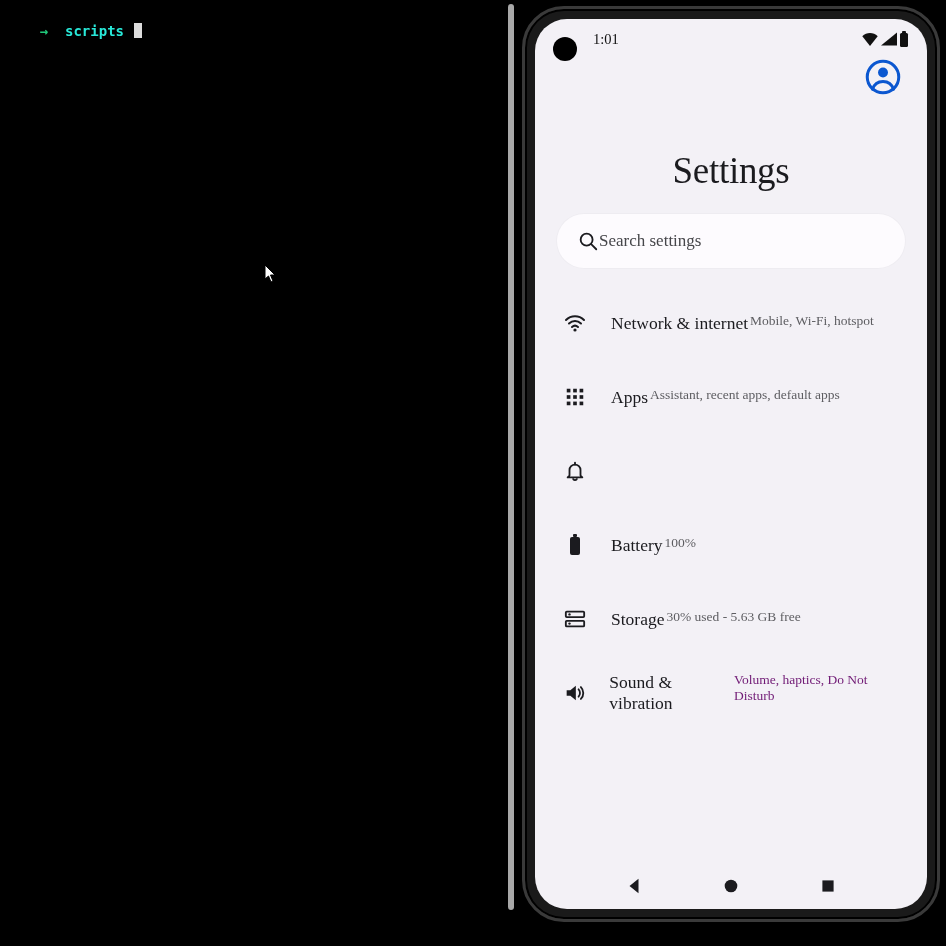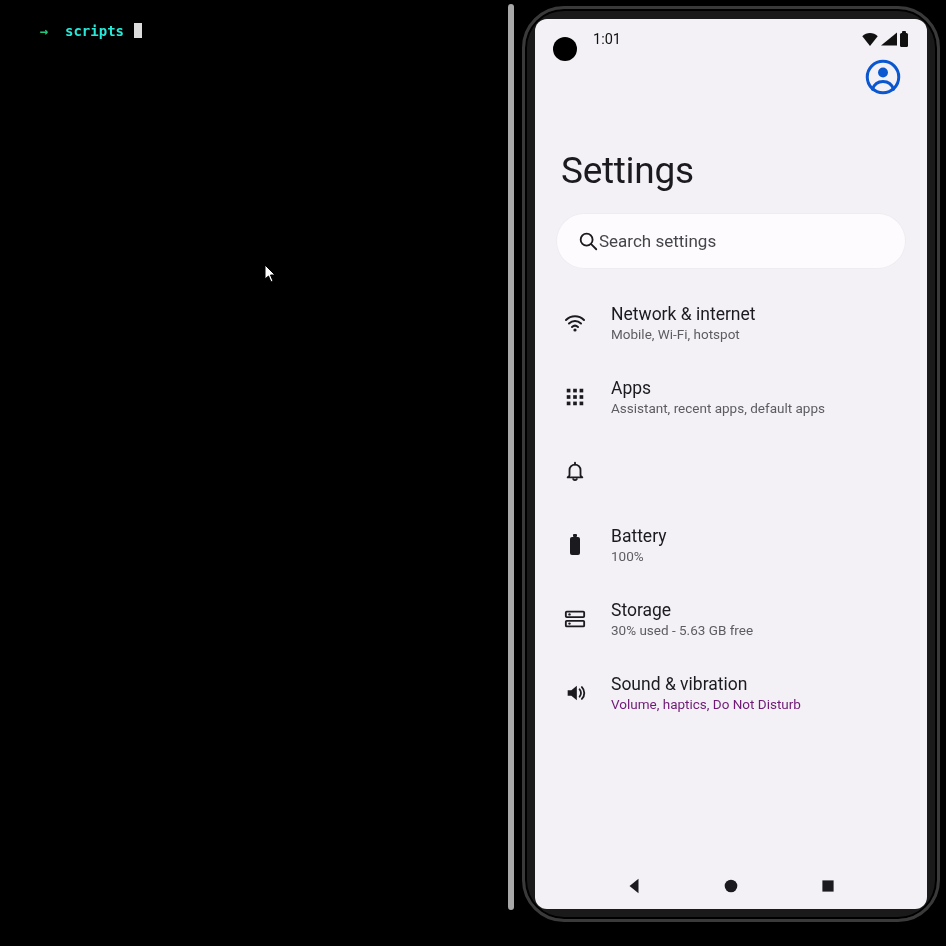--- a/index.html
+++ b/index.html
@@ -72,25 +72,26 @@
     background: #1a1a1a;
     border: 3px solid #3a3a3a;
     border-radius: 42px;
     padding: 10px;
     box-shadow: inset 0 0 0 2px #000;
   }
   .screen {
     width: 100%;
     height: 100%;
     background: #f3f1f6;
-    border-radius: 12px;
+    border-radius: 32px;
     overflow: hidden;
     position: relative;
     display: flex;
     flex-direction: column;
+    font-family: Liberation Serif, serif;
   }
   .punch-hole {
     position: absolute;
     left: 18px; top: 18px;
     width: 24px; height: 24px;
     background: #000;
     border-radius: 50%;
     z-index: 5;
   }
 
@@ -104,20 +105,21 @@
     font-size: 14.5px;
     color: #111;
   }
   .status-icons { display: flex; align-items: center; gap: 2px; }
   .status-icons svg { display: block; }
 
   
   .header {
     padding: 48px 26px 16px 26px;
     position: relative;
+    text-align: center;
   }
   .profile-btn {
     position: absolute;
     right: 26px;
     top: 0px;
   }
   .title {
     font-size: 37px;
     font-weight: 400;
     color: #1b1b1f;
@@ -153,21 +155,21 @@
     padding: 16px 18px;
     min-height: 74px;
   }
   .item .icon-slot {
     width: 28px;
     display: flex;
     justify-content: center;
     align-items: center;
     color: #1b1b1f;
   }
-  .item .texts { display: flex; flex-direction: column; gap: 2px; }
+  .item .texts { display: flex; gap: 2px; }
   .item .label { font-size: 17.5px; color: #1b1b1f; }
   .item .sub   { font-size: 13.5px; color: #5d5d61; }
   .item.faded .sub { color: #701a75; }
 
   
   .navbar {
     height: 46px;
     display: flex;
     justify-content: space-around;
     align-items: center;

